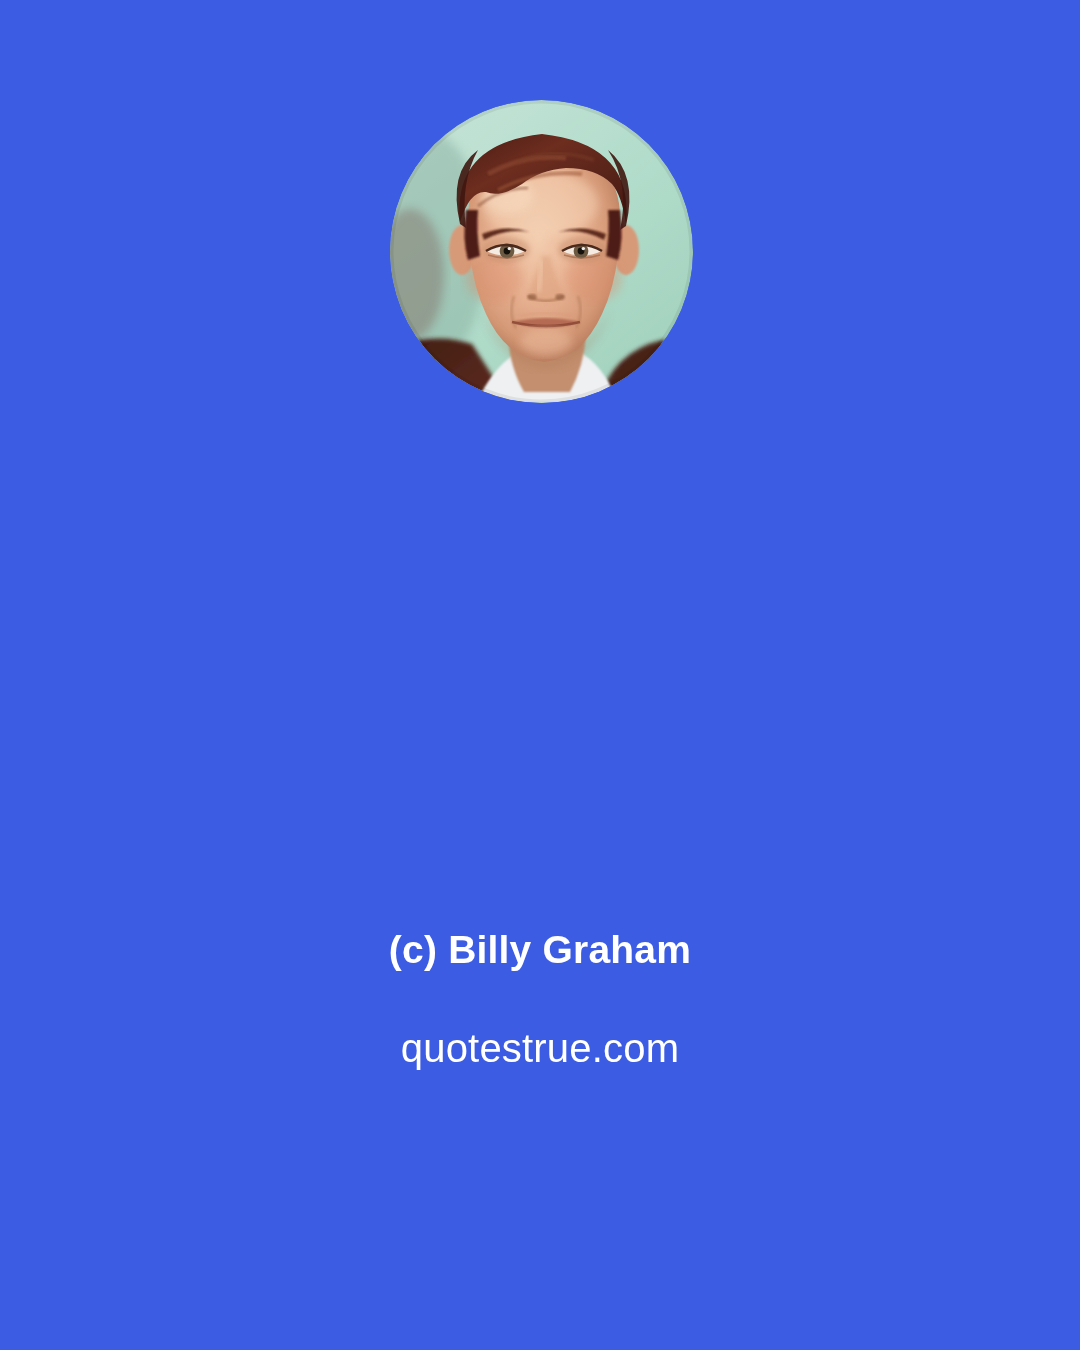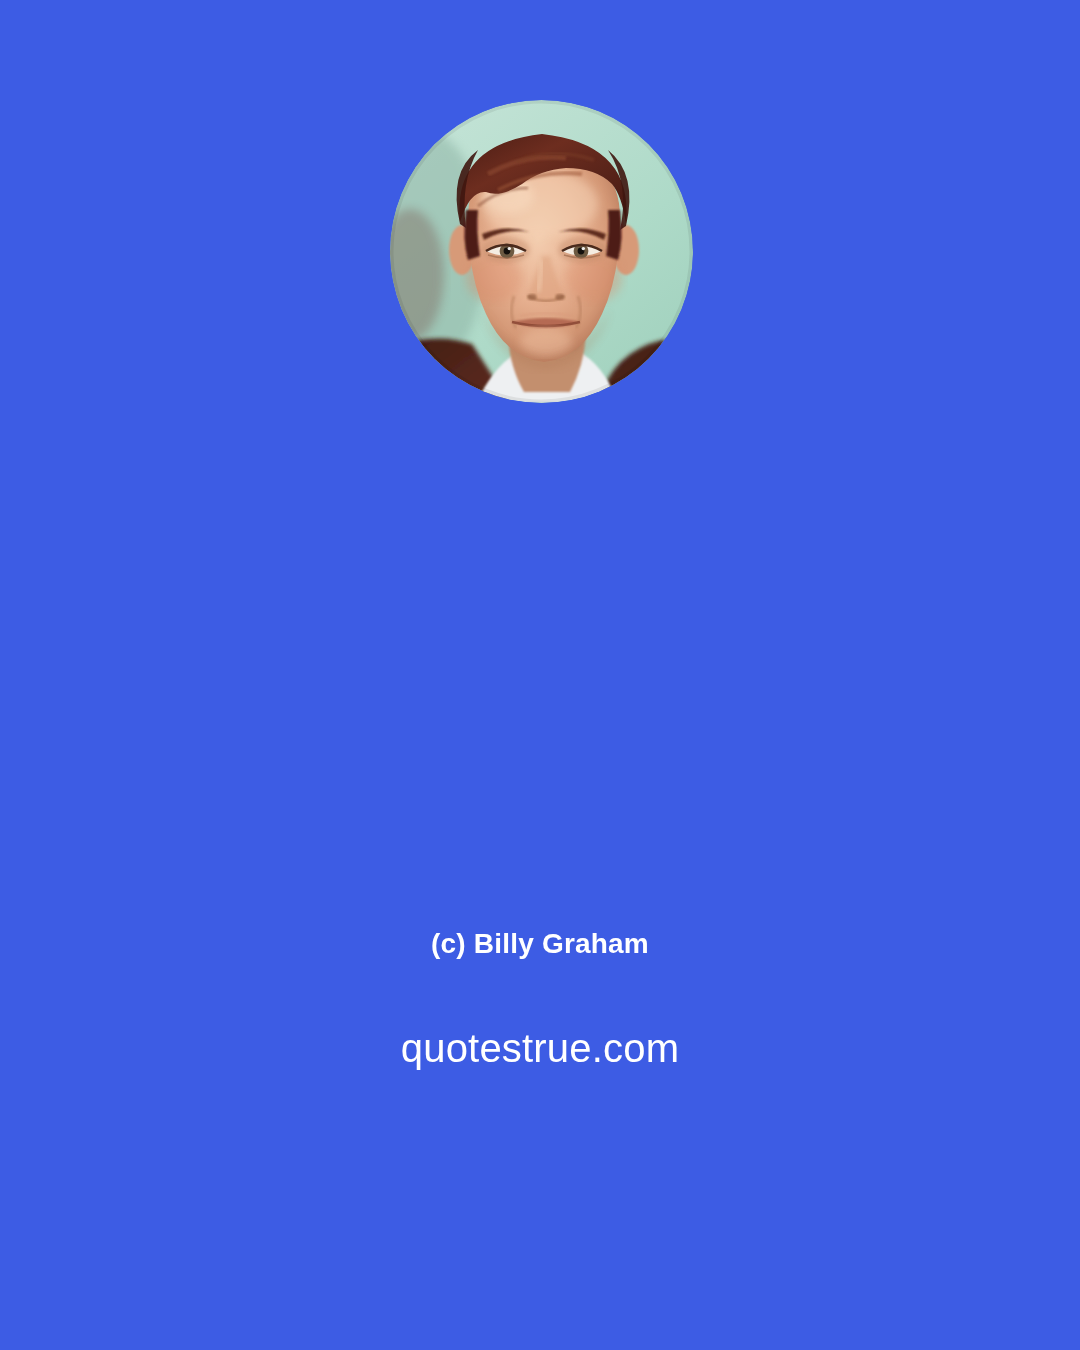--- a/index.html
+++ b/index.html
@@ -57,21 +57,21 @@
   }
 
   
   .attribution {
     position: absolute;
     left: 0;
     top: 928px;
     width: 1080px;
     text-align: center;
     color: #ffffff;
-    font-size: 28px;
+    font-size: 39px;
     font-weight: 700;
     letter-spacing: 0.2px;
     white-space: nowrap;
   }
 
   
   .site-url {
     position: absolute;
     left: 0;
     top: 1026px;

